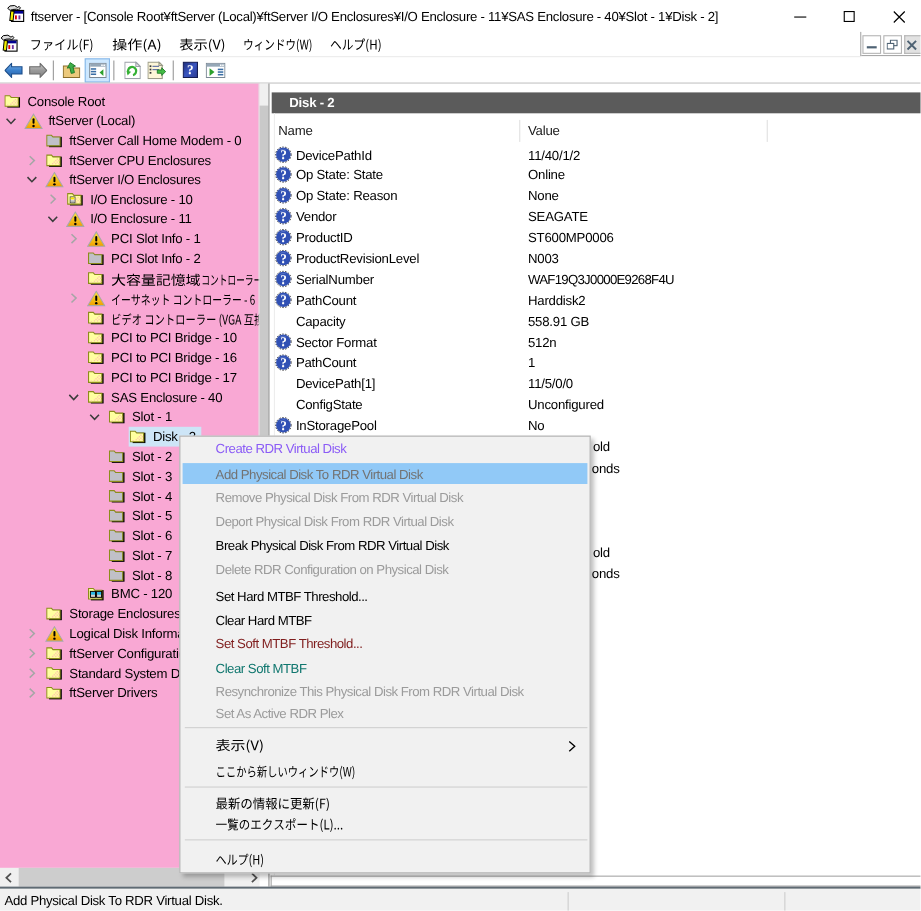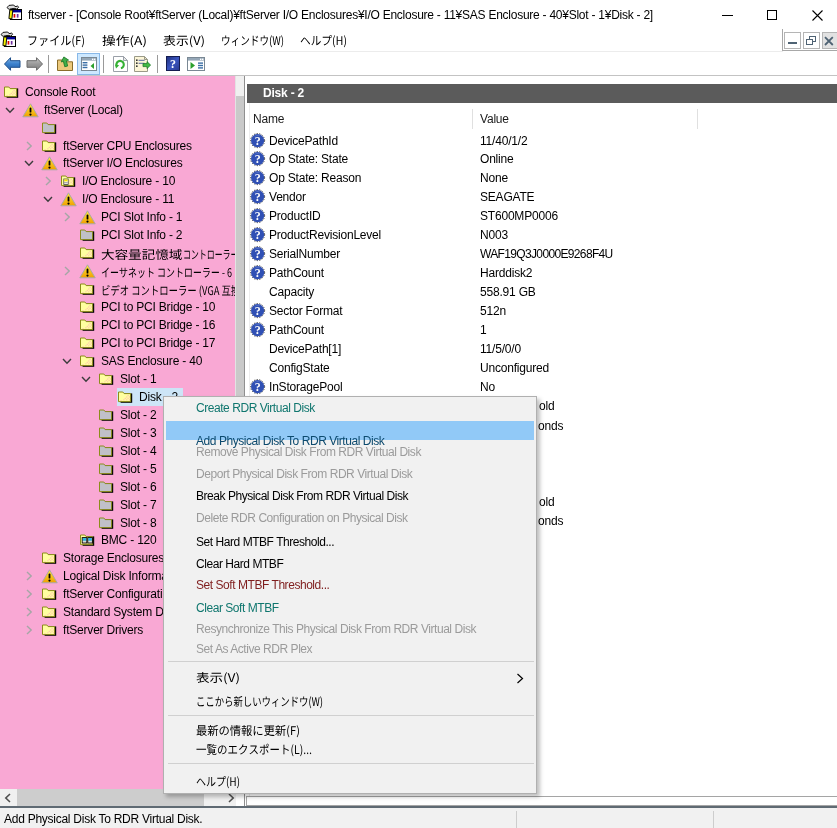--- a/index.html
+++ b/index.html
@@ -162,20 +162,21 @@
       </defs>
       <polygon points="8.5,0.8 16.2,13.8 0.8,13.8" fill="url(#wg49)" stroke="#a8a8a8" stroke-width="1"></polygon>
       <rect x="7.6" y="4.6" width="1.8" height="5" rx="0.9" fill="#000"></rect>
       <circle cx="8.5" cy="11.6" r="1.1" fill="#000"></circle>
     </svg>
 <div class="t" style="left:44px;top:25px">ftServer (Local)</div>
 <svg class="a" style="left:42px;top:45px" width="16" height="14">
       <rect x="2.6" y="3.4" width="11.6" height="9.4" fill="#000"></rect>
       <path d="M0.5 2 L4.8 2 L6.2 3.6 L12.6 3.6 L12.6 11.6 L0.5 11.6 Z" fill="#c0c0c8" stroke="#8c8c1a" stroke-width="1"></path>
     </svg>
+<div class="t" style="left:63px;top:43px">ftServer Call Home Modem - 0</div>
 <svg class="a" style="left:24px;top:65px" width="10" height="10">
       <path d="M3 1 L7.2 5 L3 9" fill="none" stroke="#a6a6a6" stroke-width="1.4"></path>
     </svg>
 <svg class="a" style="left:42px;top:63px" width="16" height="14">
       <rect x="2.6" y="3.4" width="11.6" height="9.4" fill="#000"></rect>
       <path d="M0.5 2 L4.8 2 L6.2 3.6 L12.6 3.6 L12.6 11.6 L0.5 11.6 Z" fill="#ffffa0" stroke="#8c8c1a" stroke-width="1"></path>
       <g fill="#ffc4ae">
         <rect x="9.5" y="5" width="1.2" height="1.2"></rect>
         <rect x="10.9" y="6.4" width="1.2" height="1.2"></rect>
         <rect x="8.1" y="6.4" width="1.2" height="1.2"></rect>
@@ -685,22 +686,22 @@
     <path d="M3 1 L7.2 5 L3 9" fill="none" stroke="#505050" stroke-width="1.6"></path>
   </svg>
 <div class="a" style="left:246px;top:796px;width:591px;height:10px;background:#fff;border:1px solid #a5a5a5;border-right:none"></div>
 <div class="a" style="left:0;top:806px;width:837px;height:2px;background:#5f6a73"></div>
 <div class="a" style="left:0;top:808px;width:837px;height:20px;background:#f1f1f1"></div>
 <div class="t" style="left:4px;top:810px;letter-spacing:-0.26px">Add Physical Disk To RDR Virtual Disk.</div>
 <div class="a" style="left:516px;top:811px;width:1px;height:17px;background:#cdcdcd"></div>
 <div class="a" style="left:713px;top:811px;width:1px;height:17px;background:#cdcdcd"></div>
 <div class="a" style="left:163px;top:396px;width:374px;height:398px;background:#f1f1f1;border:1px solid #b0b0b0;box-shadow:3px 3px 4px rgba(0,0,0,0.25)"></div>
 <div class="a" style="left:166px;top:421px;width:368px;height:19px;background:#91c9f7"></div>
-<div class="t mi" style="left:196px;top:399px;color:#0f766e">Create RDR Virtual Disk</div>
-<div class="t mi" style="left:196px;top:432px;color:#0c4a6e">Add Physical Disk To RDR Virtual Disk</div>
+<div class="t mi" style="left:196px;top:399px;color:#8b5cf6">Create RDR Virtual Disk</div>
+<div class="t mi" style="left:196px;top:422px;color:#737373">Add Physical Disk To RDR Virtual Disk</div>
 <div class="t mi" style="left:196px;top:443px;color:#9b9b9b">Remove Physical Disk From RDR Virtual Disk</div>
 <div class="t mi" style="left:196px;top:465px;color:#9b9b9b">Deport Physical Disk From RDR Virtual Disk</div>
 <div class="t mi" style="left:196px;top:487px;color:#000000">Break Physical Disk From RDR Virtual Disk</div>
 <div class="t mi" style="left:196px;top:509px;color:#9b9b9b">Delete RDR Configuration on Physical Disk</div>
 <div class="t mi" style="left:196px;top:533px;color:#000">Set Hard MTBF Threshold...</div>
 <div class="t mi" style="left:196px;top:555px;color:#000">Clear Hard MTBF</div>
 <div class="t mi" style="left:196px;top:576px;color:#7f1d1d">Set Soft MTBF Threshold...</div>
 <div class="t mi" style="left:196px;top:599px;color:#0f766e">Clear Soft MTBF</div>
 <div class="t mi" style="left:196px;top:620px;color:#9b9b9b">Resynchronize This Physical Disk From RDR Virtual Disk</div>
 <div class="t mi" style="left:196px;top:640px;color:#9b9b9b">Set As Active RDR Plex</div>

